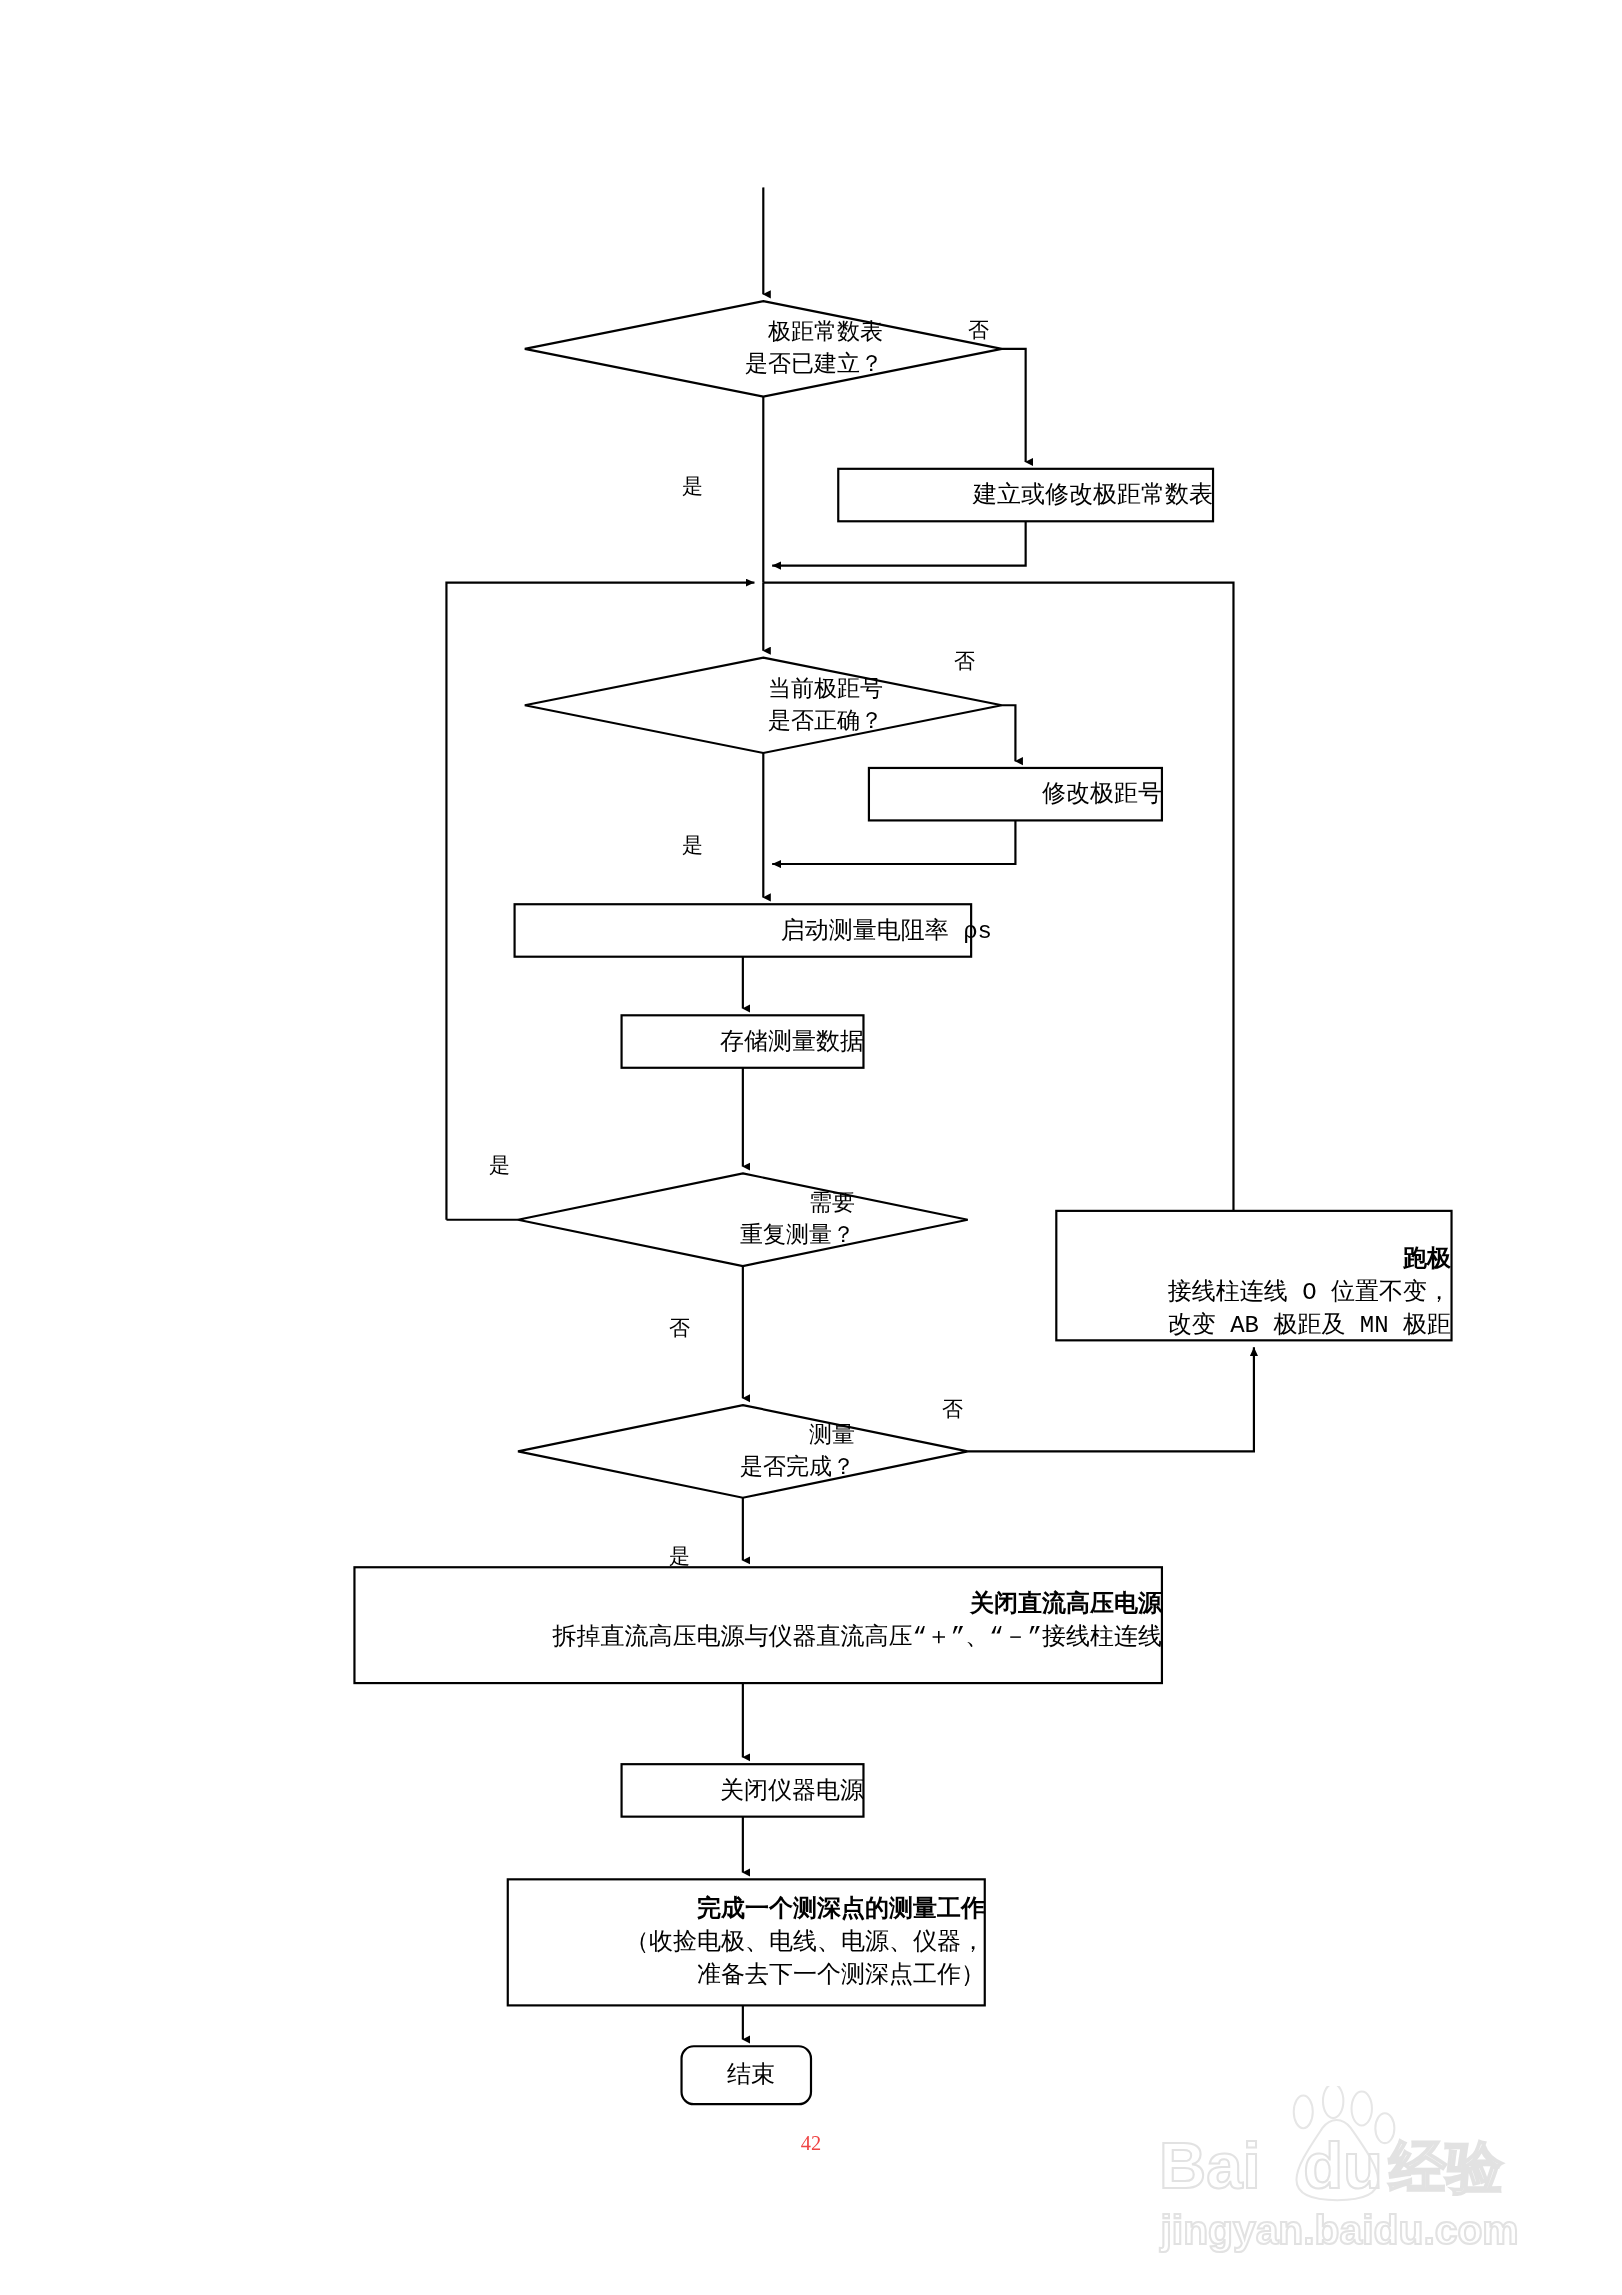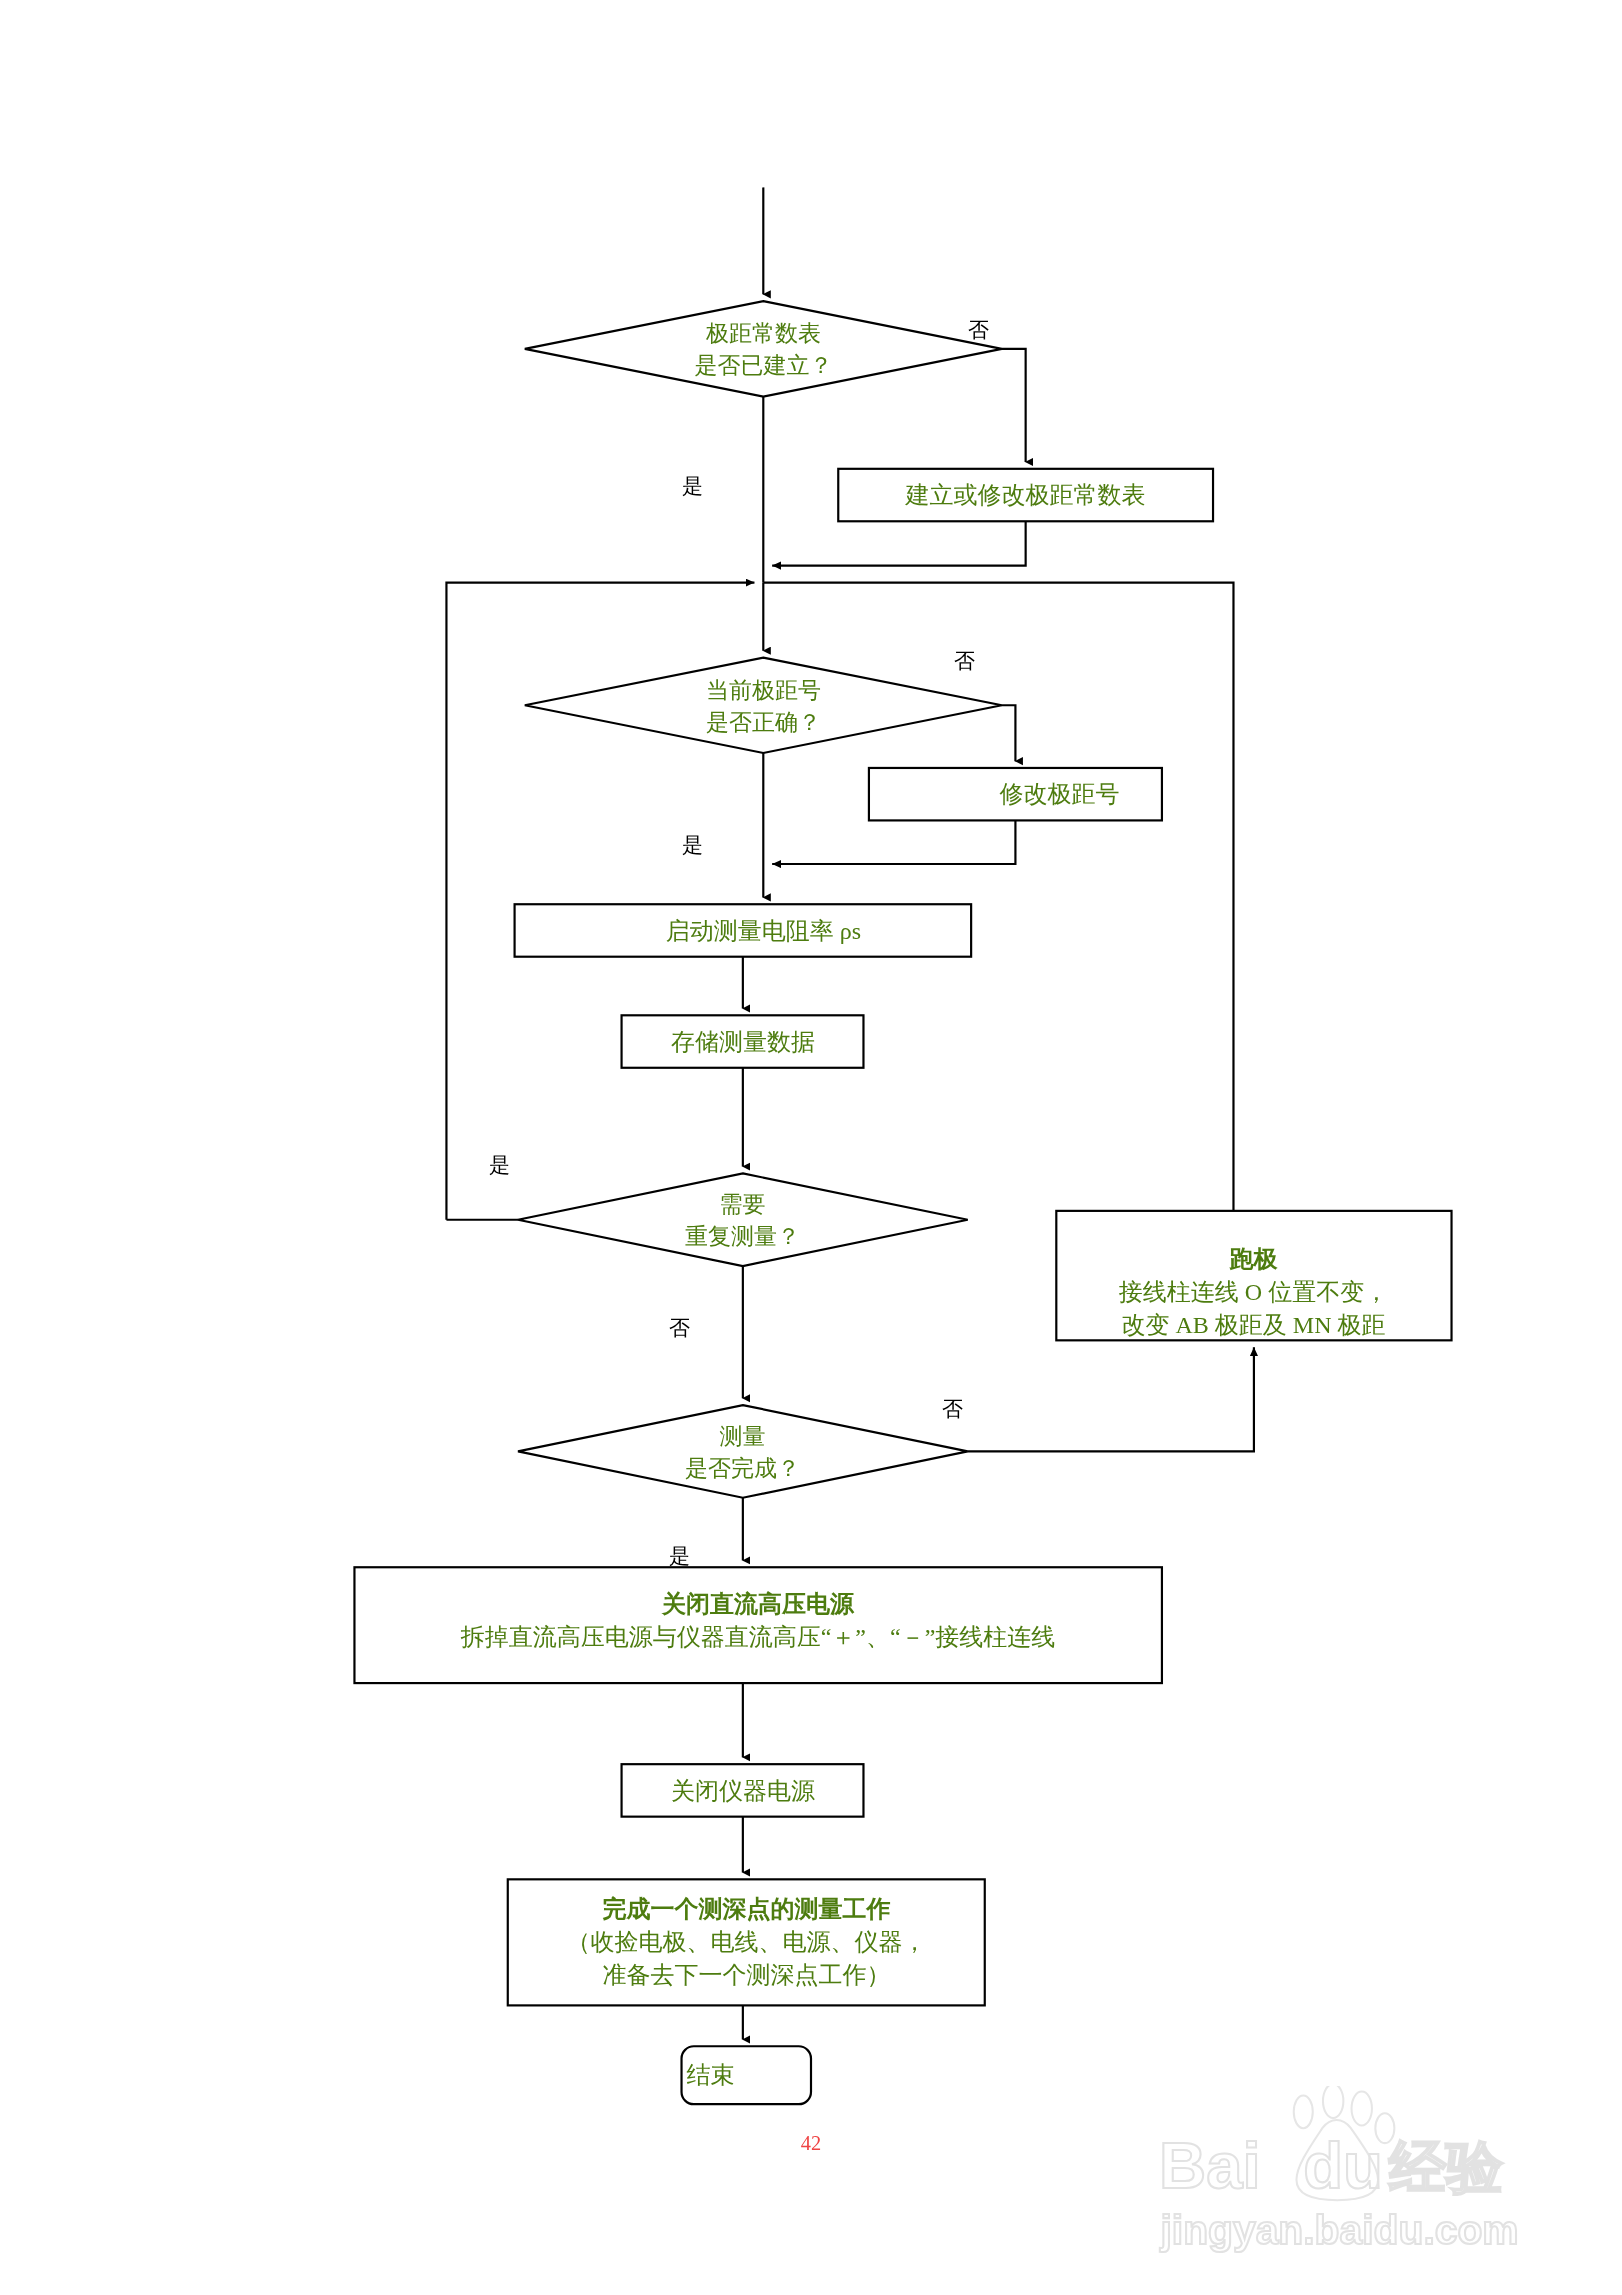--- a/index.html
+++ b/index.html
@@ -19,25 +19,25 @@
   }
   #flow-svg {
     position: absolute;
     left: 0;
     top: 0;
     width: 1622px;
     height: 2295px;
   }
   .node-label {
     position: absolute;
-    text-align: center;
-    color: #4d7c0f;
+    text-align: right;
+    color: #000000;
     line-height: 1.38;
     white-space: pre-line;
-    font-family: Liberation Serif, serif;
+    font-family: Liberation Mono, monospace;
   }
   .edge-label {
     position: absolute;
     color: #000000;
     font-size: 21px;
     line-height: 1;
     font-family: "Liberation Serif", "DejaVu Serif", serif;
   }
   .proc-label { font-size: 24px; }
   .dec-label  { font-size: 23px; }
@@ -152,21 +152,21 @@
   </svg>
 
   <div class="node-label dec-label" style="left:644px; top:318px; width:239px;">极距常数表
 是否已建立？</div>
 
   <div class="node-label proc-label" style="left:838px; top:479px; width:375px;">建立或修改极距常数表</div>
 
   <div class="node-label dec-label" style="left:644px; top:675px; width:239px;">当前极距号
 是否正确？</div>
 
-  <div class="node-label proc-label" style="left:869px; top:778px; width:293px;padding-left:44px;">修改极距号</div>
+  <div class="node-label proc-label" style="left:869px; top:778px; width:293px;">修改极距号</div>
 
   <div class="node-label proc-label" style="left:515px; top:915px; width:457px;padding-left:20px;">启动测量电阻率 ρs</div>
 
   <div class="node-label proc-label" style="left:622px; top:1026px; width:242px;">存储测量数据</div>
 
   <div class="node-label dec-label" style="left:630px; top:1189px; width:225px;">需要
 重复测量？</div>
 
   <div class="node-label proc-label" style="left:1056px; top:1243px; width:395px;"><span class="bold-line">跑极</span><br><span>接线柱连线 O 位置不变，</span><br><span>改变 AB 极距及 MN 极距</span></div>
 

